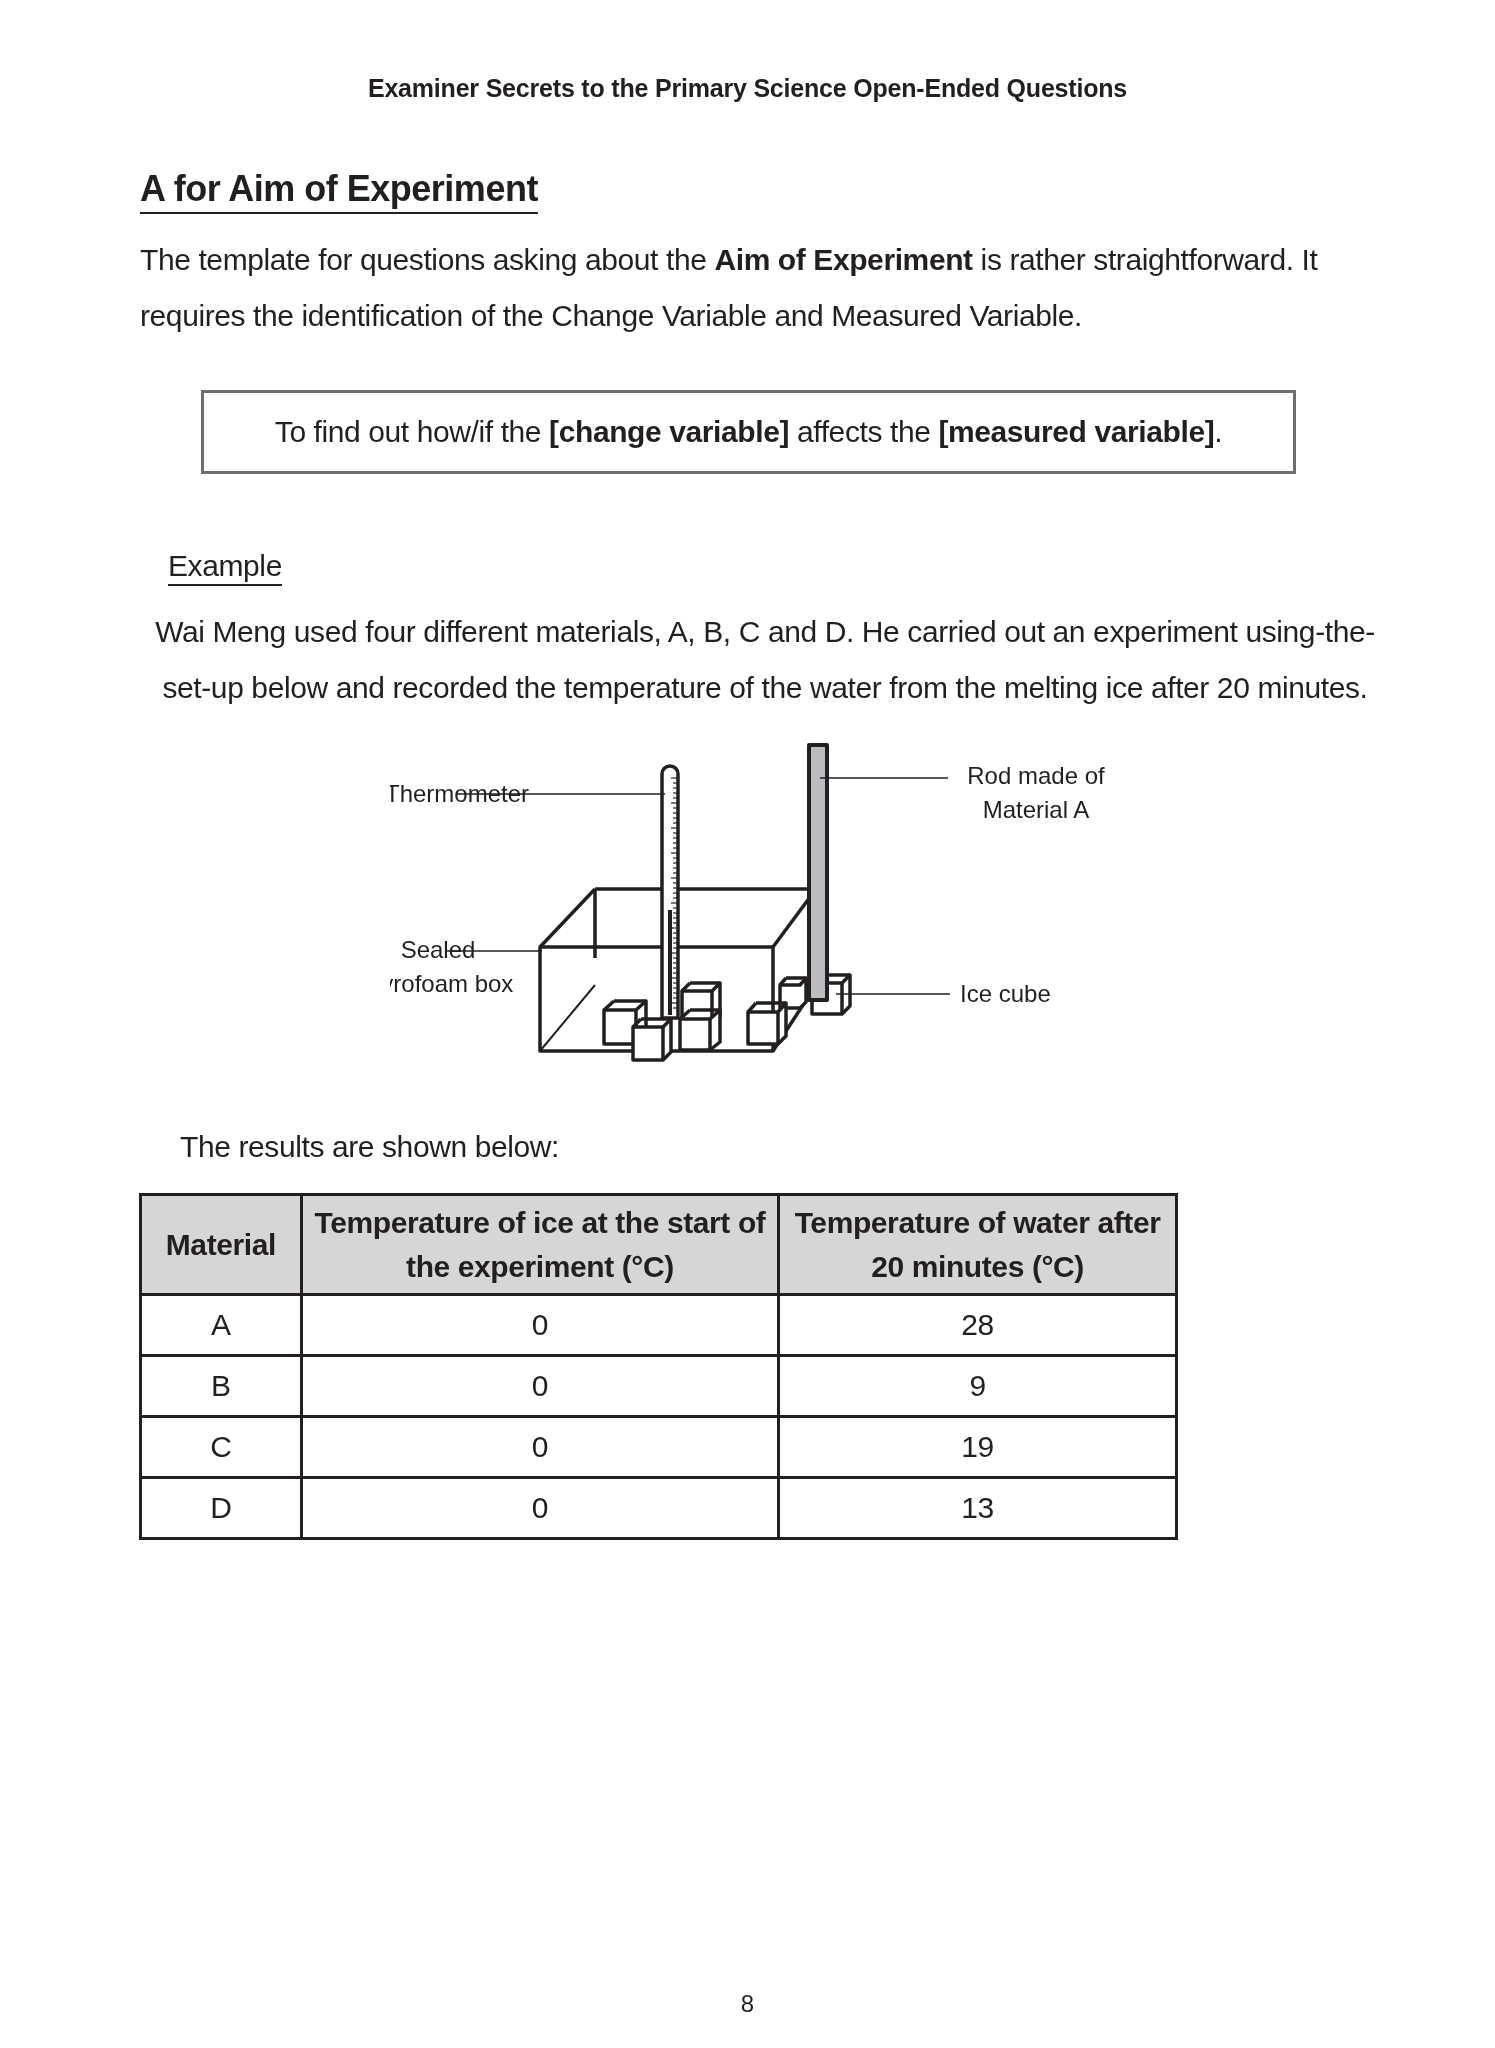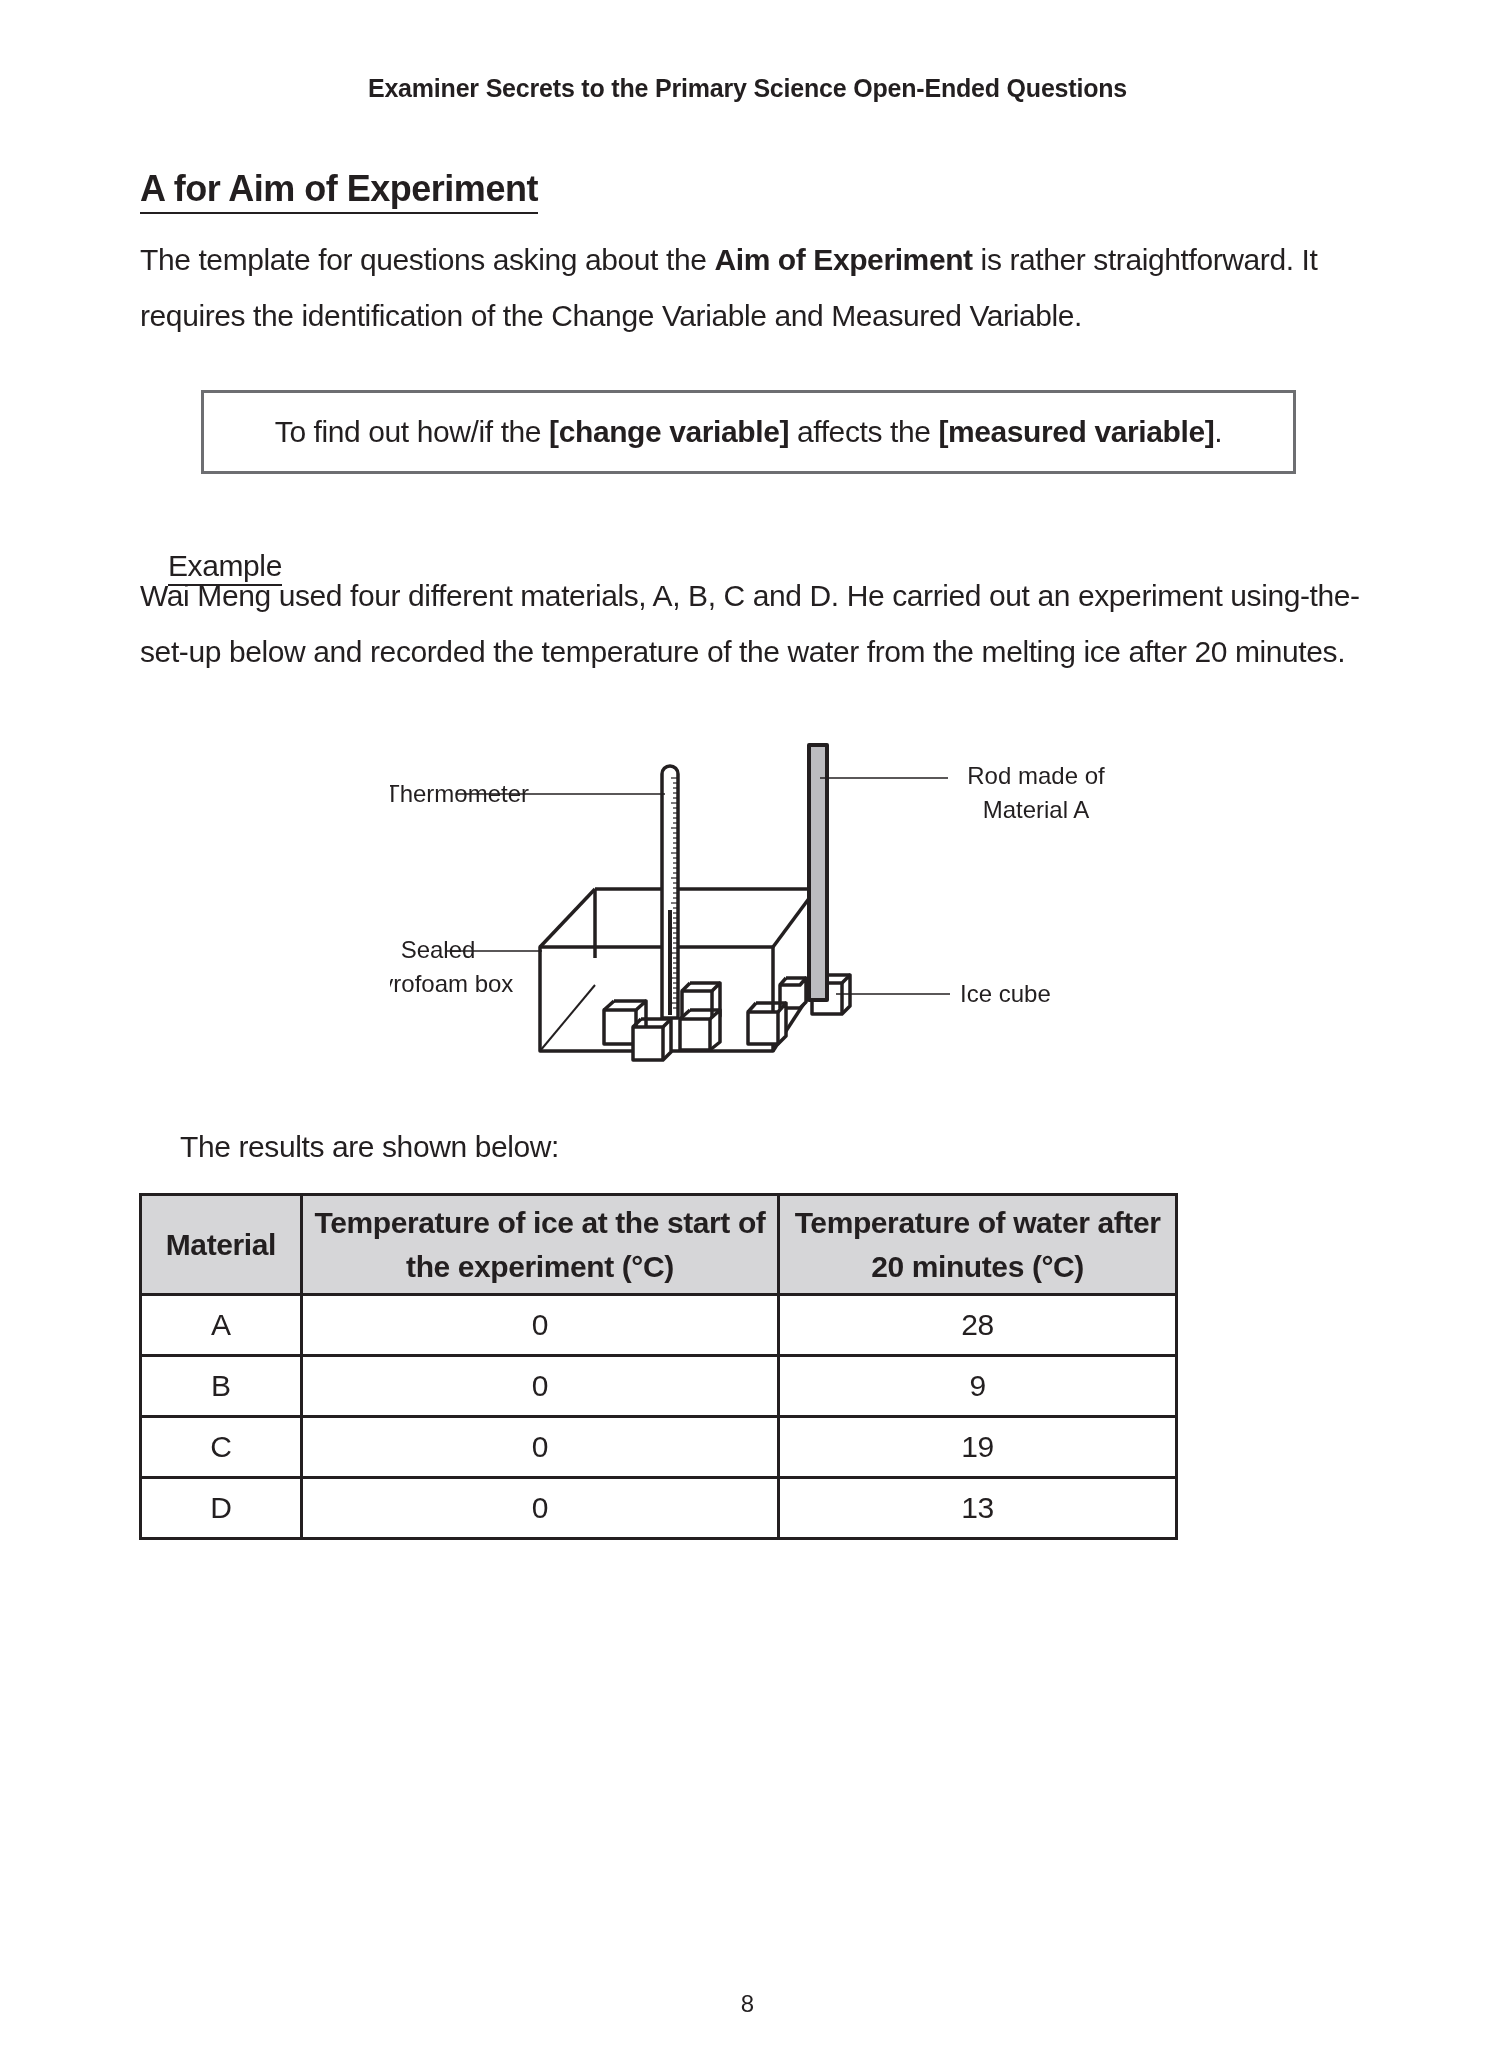--- a/index.html
+++ b/index.html
@@ -57,21 +57,21 @@
 
     .example-heading {
       left: 140px; top: 548px;
       font-size: 30px;
       font-weight: normal;
       letter-spacing: -0.4px;
       border-bottom: 2px solid #231f20;
       line-height: 36px;
       margin-left: 28px;
     }
-    .example-text { top: 568px; width: 1250px; }
+    .example-text { top: 604px; width: 1250px; text-align: center; }
 
     .diagram {
       left: 390px; top: 740px;
       width: 740px; height: 340px;
     }
     .diagram text {
       font-family: "Liberation Sans", "DejaVu Sans", sans-serif;
       font-size: 24px;
       fill: #231f20;
     }

